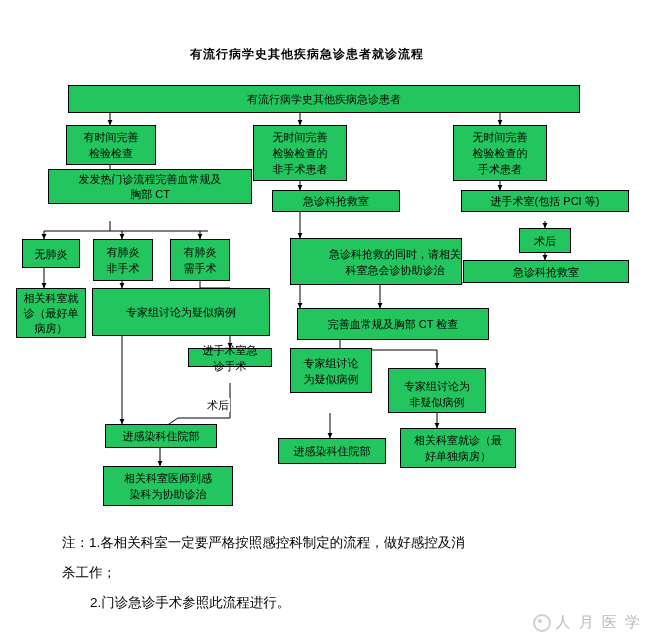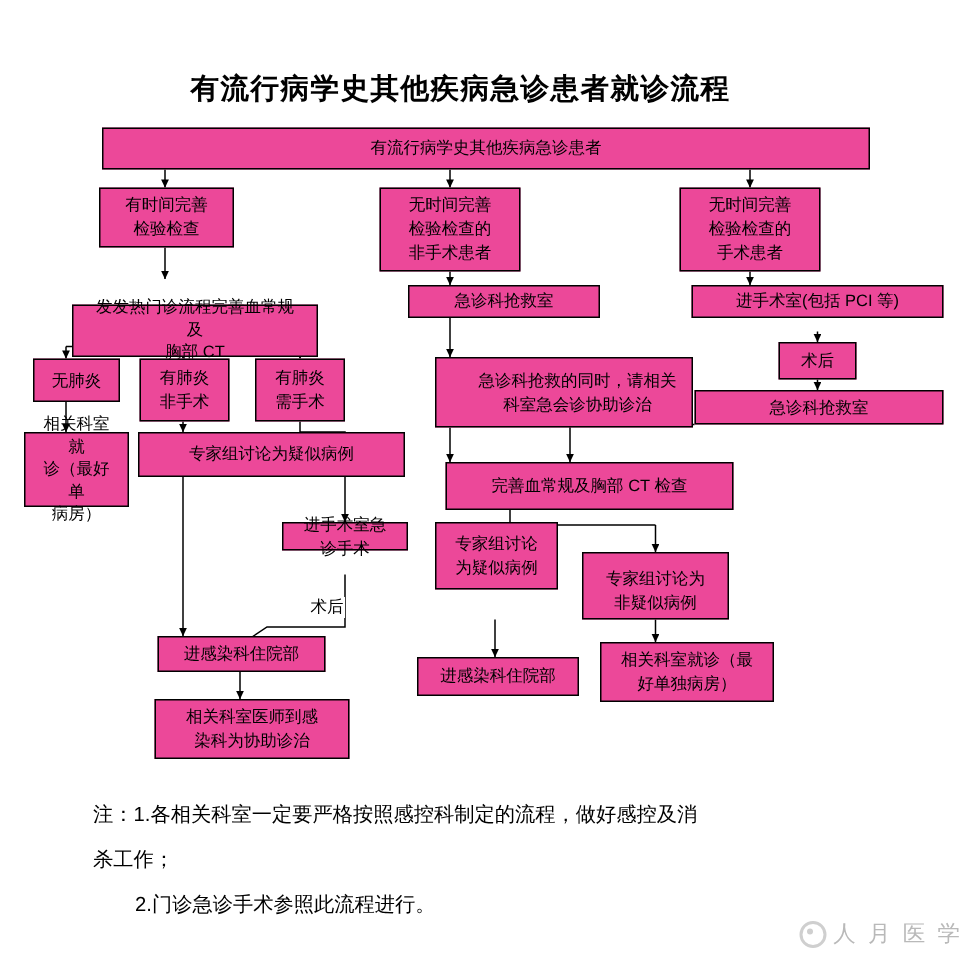--- a/index.html
+++ b/index.html
@@ -27,32 +27,32 @@
     width: 650px;
     height: 638px;
     pointer-events: none;
   }
   .title {
     position: absolute;
     left: 0;
     top: 46px;
     width: 614px;
     text-align: center;
-    font-size: 19px;
+    font-size: 12px;
     font-weight: bold;
     letter-spacing: 1px;
   }
   .box {
     position: absolute;
     box-sizing: border-box;
     border: 1px solid #000000;
-    background: #ec4899;
+    background: #22c55e;
     font-size: 11px;
     line-height: 16px;
-    padding: 2px 10px;
+    padding: 2px 0;
     text-align: center;
     display: flex;
     align-items: center;
     justify-content: center;
     z-index: 2;
   }
   .label {
     position: absolute;
     font-size: 11px;
     line-height: 14px;
@@ -173,21 +173,21 @@
     <span>无时间完善
 检验检查的
 非手术患者</span>
   </div>
   <div class="box" style="left:453px; top:125px; width:94px; height:56px; white-space:pre-line;">
     <span>无时间完善
 检验检查的
 手术患者</span>
   </div>
 
-  <div class="box" style="left:48px; top:203px; width:164px; height:35px; white-space:pre-line; line-height:15px;">
+  <div class="box" style="left:48px; top:169px; width:204px; height:35px; white-space:pre-line; line-height:15px;">
     <span>发发热门诊流程完善血常规及
 胸部 CT</span>
   </div>
   <div class="box" style="left:272px; top:190px; width:128px; height:22px;">
     <span>急诊科抢救室</span>
   </div>
   <div class="box" style="left:461px; top:190px; width:168px; height:22px;">
     <span>进手术室(包括 PCI 等)</span>
   </div>
 
@@ -213,21 +213,21 @@
   </div>
   <div class="box" style="left:463px; top:260px; width:166px; height:23px;">
     <span>急诊科抢救室</span>
   </div>
 
   <div class="box" style="left:16px; top:288px; width:70px; height:50px; white-space:pre-line; line-height:15px;">
     <span>相关科室就
 诊（最好单
 病房）</span>
   </div>
-  <div class="box" style="left:92px; top:288px; width:178px; height:30px;">
+  <div class="box" style="left:92px; top:288px; width:178px; height:48px;">
     <span>专家组讨论为疑似病例</span>
   </div>
   <div class="box" style="left:297px; top:308px; width:192px; height:32px;">
     <span>完善血常规及胸部 CT 检查</span>
   </div>
 
   <div class="box" style="left:188px; top:348px; width:84px; height:19px; white-space:pre-line;">
     <span>进手术室急
 诊手术</span>
   </div>

